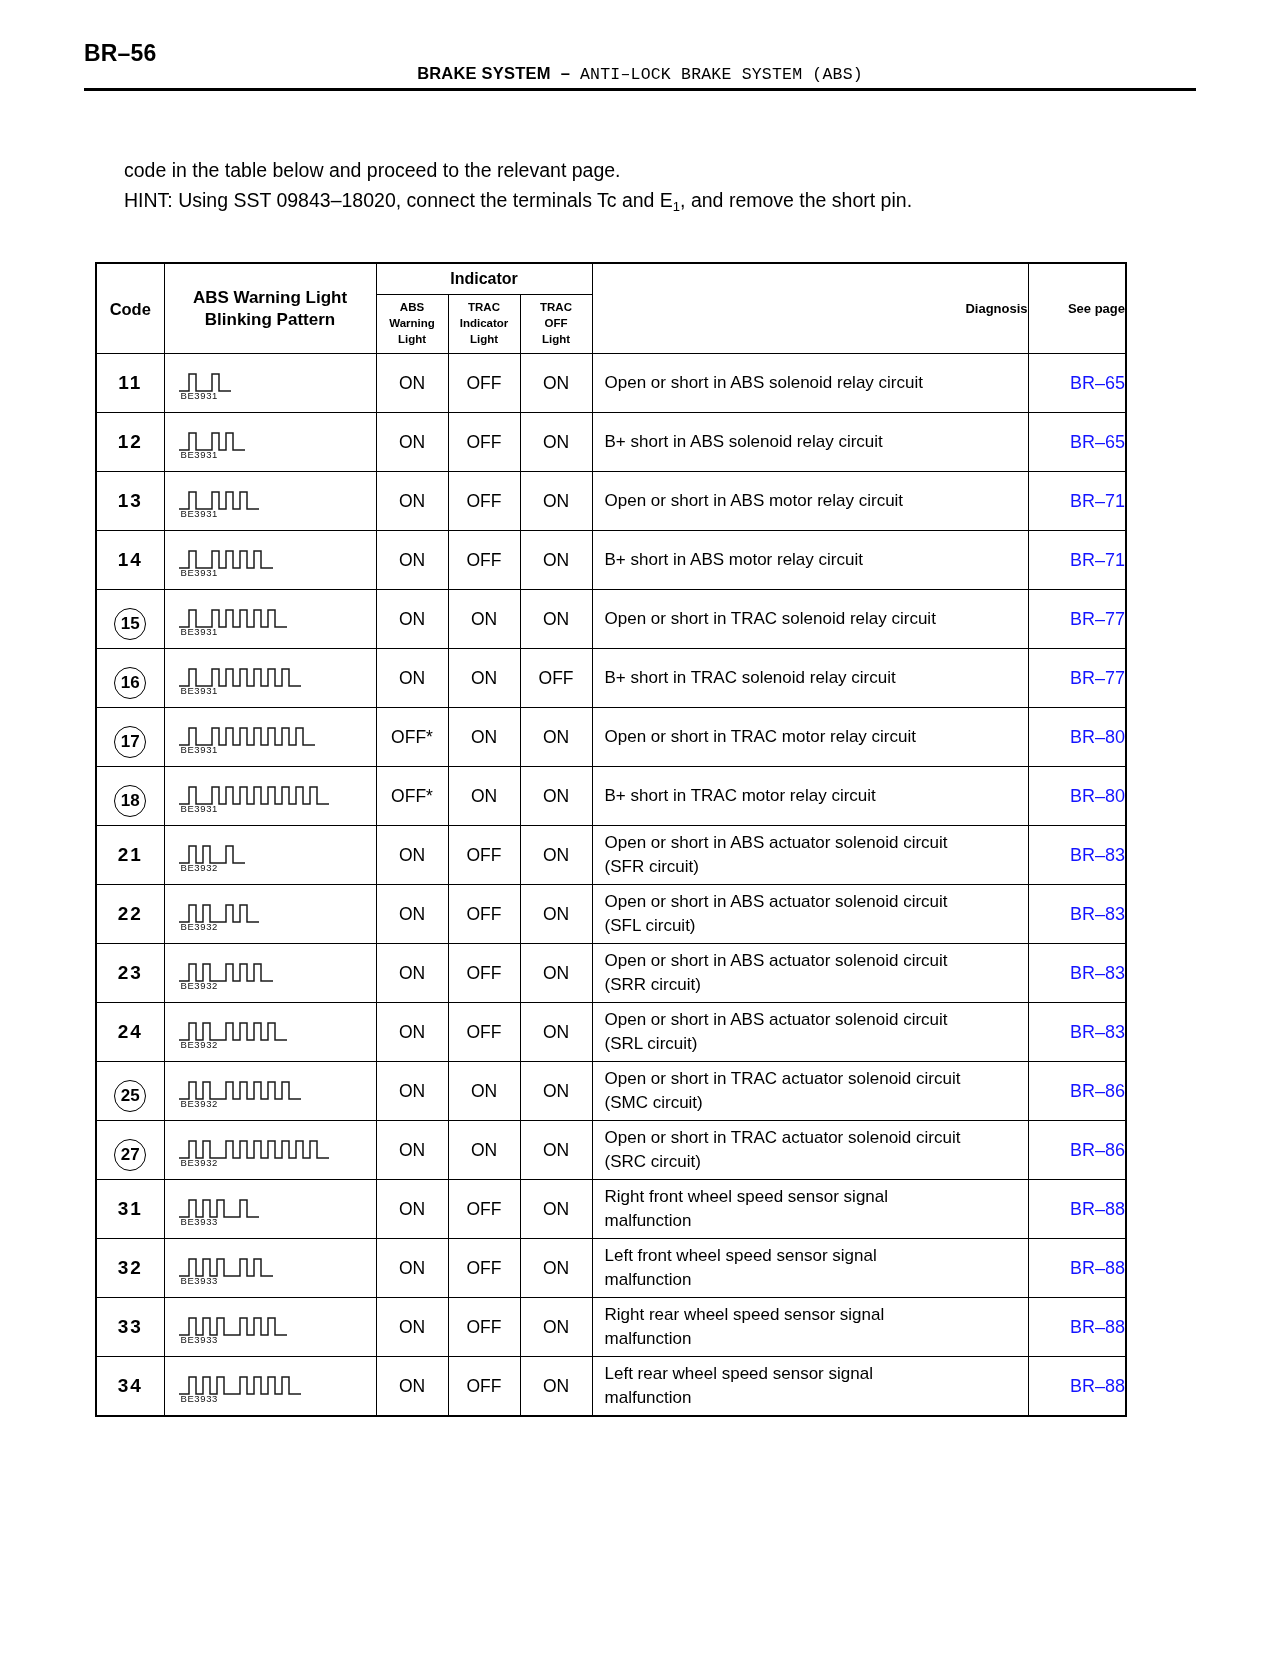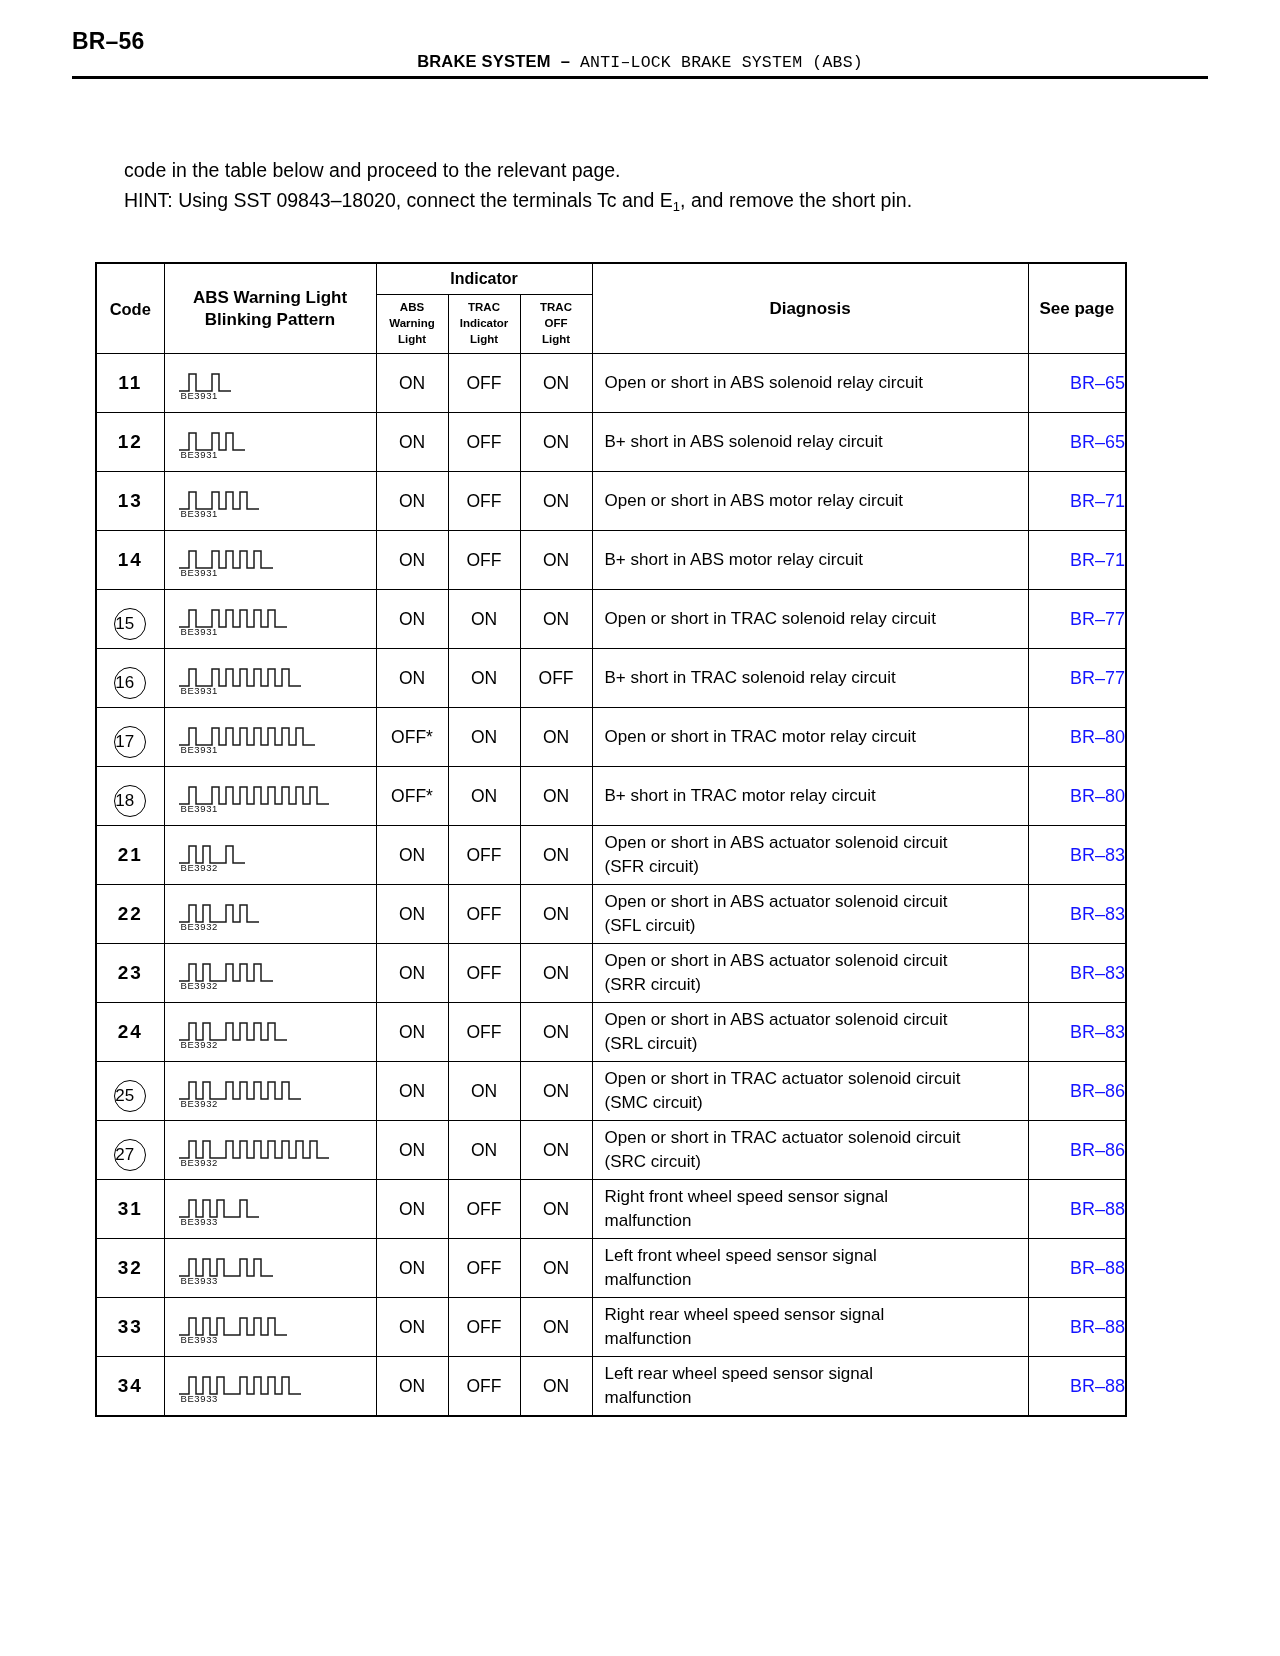--- a/index.html
+++ b/index.html
@@ -3,21 +3,21 @@
 <meta charset="utf-8">
 <style>
   html,body{margin:0;padding:0;}
   body{
     width:1280px;height:1656px;
     background:#ffffff;
     font-family:"Liberation Sans", sans-serif;
     color:#000;
     -webkit-font-smoothing:antialiased;
   }
-  .page{position:relative;width:1280px;height:1216px;box-sizing:border-box;padding:0;}
+  .page{position:relative;width:1280px;height:1216px;box-sizing:border-box;padding:12px;}
 
   
   .hdr{position:relative;height:52px;}
   .page-num{
     position:absolute;left:72px;top:28px;
     font-size:23px;font-weight:bold;letter-spacing:.2px;
   }
   .hdr-center{
     position:absolute;left:0;right:0;top:52px;text-align:center;
     font-size:16.5px;font-weight:bold;letter-spacing:.2px;
@@ -53,28 +53,28 @@
   col.c-i2{width:72px}
   col.c-i3{width:72px}
   col.c-diag{width:436px}
   col.c-page{width:98px}
 
   
   .h-code,.h-wave{font-size:16.5px;font-weight:bold;text-align:center;line-height:22px;}
   .h-wave{font-size:17px;}
   .h-ind{font-size:16px;font-weight:bold;text-align:center;height:30px;}
   .h-sub{font-size:11.5px;font-weight:bold;text-align:center;line-height:16px;padding:4px 0 6px;}
-  .h-diag,.h-page{font-size:17px;font-weight:bold;text-align:center;}
+  .h-diag,.h-page{font-size:13px;font-weight:bold;text-align:right;}
 
   
   .c-codecell{text-align:center;font-size:19px;font-weight:bold;letter-spacing:2px;height:58px;}
   .circled{
     display:inline-block;width:30px;height:30px;line-height:29px;
     border:1.8px solid #000;border-radius:50%;
-    font-size:17px;font-weight:normal;letter-spacing:0;text-align:left;margin-top:9px;
+    font-size:17px;font-weight:bold;letter-spacing:0;text-align:center;margin-top:9px;
   }
   .c-onoff{text-align:center;font-size:17.5px;}
   .c-diagtext{font-size:17px;line-height:24px;padding:4px 0 4px 12px;}
   .c-diagtext .l2{display:block;}
   .c-pagecell{text-align:right;font-size:18px;color:#1414ff;}
 
   
   .wavecell{position:relative;padding:6px 0 2px 14px;}
   .wave{display:block;}
   .imgref{

